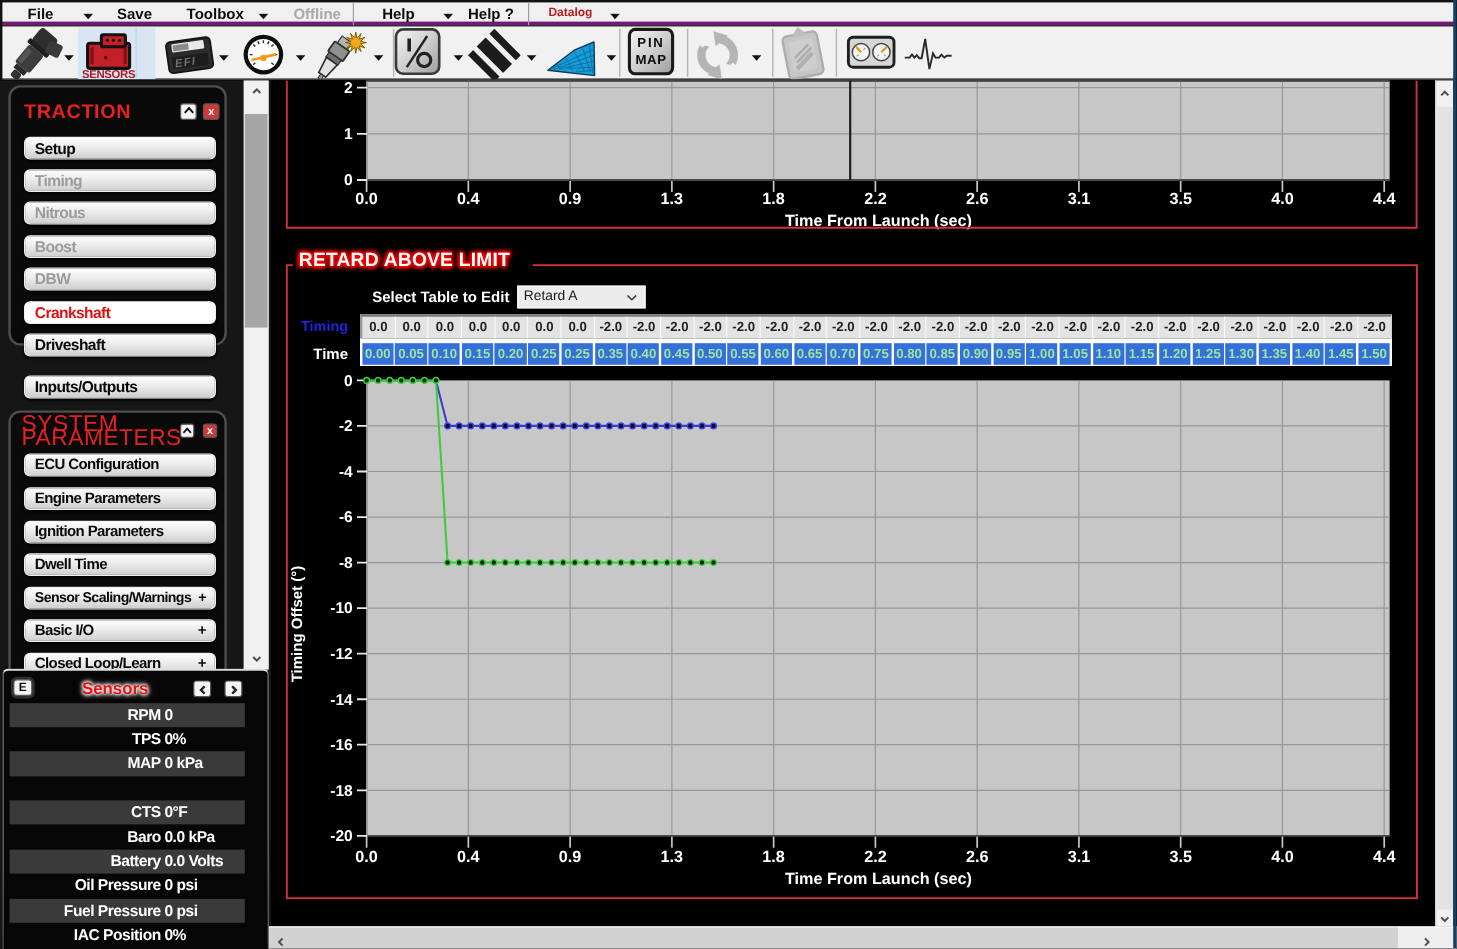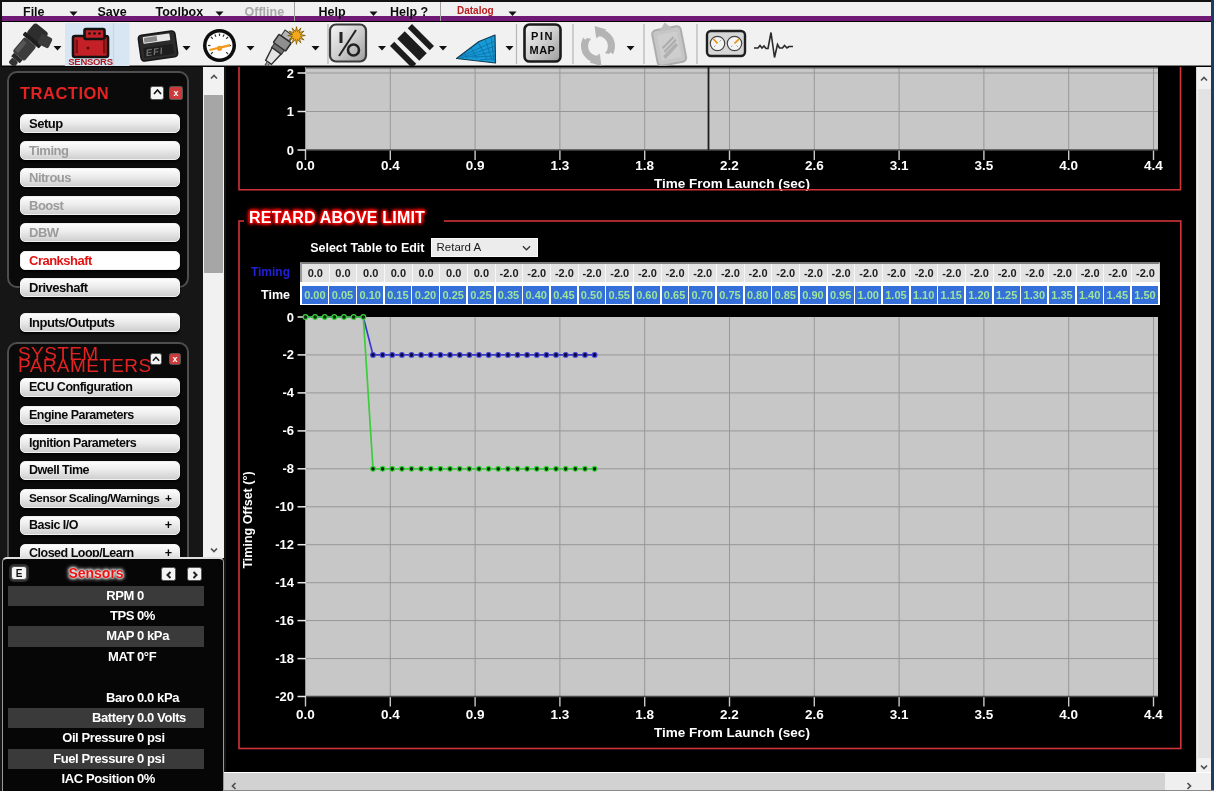--- a/index.html
+++ b/index.html
@@ -1,19 +1,19 @@
 <!DOCTYPE html>
 <html><head><meta charset="utf-8">
 <style>
 * { margin:0; padding:0; box-sizing:border-box; }
 html,body { width:1214px; height:791px; overflow:hidden; background:#000;
   font-family:"Liberation Sans", sans-serif; }
 #win { position:relative; width:1214px; height:791px; }
 #menubar { position:absolute; left:0; top:2px; width:1212px; height:19px; background:#f0f0f0;
-  border-bottom:5px solid #701a75; }
+  border-bottom:3px solid #701a75; }
 #toolbar { position:absolute; left:0; top:22px; width:1212px; height:44px; background:#f1f1f1;
   border-bottom:1.5px solid #7d7d7d; }
 #sidebar { position:absolute; left:0; top:67px; width:226px; height:724px; background:#161616; }
 #main { position:absolute; left:226px; top:67px; width:970px; height:705px; background:#000; }
 .panel { position:absolute; background:#0a0a0a; border:2px solid #4e4e4e; border-radius:10px; z-index:2; }
 .sbtn { position:absolute; left:11px; width:160px; height:19px; border-radius:5px;
   background:linear-gradient(180deg,#fdfdfd 0%,#ececec 45%,#cfcfcf 100%);
   border:1px solid #f0f0f0; box-shadow:0 1.5px 2px rgba(0,0,0,0.8);
   font-size:13px; font-weight:bold; color:#090909; line-height:17.5px; padding-left:8px; white-space:nowrap; letter-spacing:-0.5px; }
 .sbtn.dis { color:#9b9b9b; }
@@ -498,21 +498,21 @@
         </svg>
       </div>
 <div class="pbtn" style="left:184px;top:8px;width:15px;height:14px">
         <svg width="10" height="10" viewBox="0 0 10 10">
           <path d="M3.5,2 L6.5,5 L3.5,8" fill="none" stroke="#222" stroke-width="2.0"></path>
         </svg>
       </div>
 <div style="position:absolute;left:5px;top:26.5px;width:196px;height:20.4px;background:#3a3a3a;font-size:13px;color:#fff;line-height:20.4px;white-space:nowrap"><span style="display:inline-block;width:126px;text-align:right;font-weight:bold;letter-spacing:-0.4px">RPM</span><span style="margin-left:3px;font-weight:bold;letter-spacing:-0.4px">0</span></div>
 <div style="position:absolute;left:5px;top:46.9px;width:196px;height:20.4px;font-size:13px;color:#fff;line-height:20.4px;white-space:nowrap"><span style="display:inline-block;width:126px;text-align:right;font-weight:bold;letter-spacing:-0.4px">TPS</span><span style="margin-left:3px;font-weight:bold;letter-spacing:-0.4px">0%</span></div>
 <div style="position:absolute;left:5px;top:67.3px;width:196px;height:20.4px;background:#3a3a3a;font-size:13px;color:#fff;line-height:20.4px;white-space:nowrap"><span style="display:inline-block;width:126px;text-align:right;font-weight:bold;letter-spacing:-0.4px">MAP</span><span style="margin-left:3px;font-weight:bold;letter-spacing:-0.4px">0 kPa</span></div>
-<div style="position:absolute;left:5px;top:87.7px;width:196px;height:20.4px;font-size:13px;color:#fff;line-height:20.4px;white-space:nowrap"><span style="display:inline-block;width:126px;text-align:right;font-weight:bold;letter-spacing:-0.4px">MAT</span><span style="margin-left:3px;font-weight:bold;letter-spacing:-0.4px">0°F</span></div>
+<div style="position:absolute;left:5px;top:108.1px;width:196px;height:20.4px;background:#3a3a3a;font-size:13px;color:#fff;line-height:20.4px;white-space:nowrap"><span style="display:inline-block;width:126px;text-align:right;font-weight:bold;letter-spacing:-0.4px">CTS</span><span style="margin-left:3px;font-weight:bold;letter-spacing:-0.4px">0°F</span></div>
 <div style="position:absolute;left:5px;top:128.5px;width:196px;height:20.4px;font-size:13px;color:#fff;line-height:20.4px;white-space:nowrap"><span style="display:inline-block;width:126px;text-align:right;font-weight:bold;letter-spacing:-0.4px">Baro</span><span style="margin-left:3px;font-weight:bold;letter-spacing:-0.4px">0.0 kPa</span></div>
 <div style="position:absolute;left:5px;top:148.9px;width:196px;height:20.4px;background:#3a3a3a;font-size:13px;color:#fff;line-height:20.4px;white-space:nowrap"><span style="display:inline-block;width:126px;text-align:right;font-weight:bold;letter-spacing:-0.4px">Battery</span><span style="margin-left:3px;font-weight:bold;letter-spacing:-0.4px">0.0 Volts</span></div>
 <div style="position:absolute;left:5px;top:169.3px;width:196px;height:20.4px;font-size:13px;color:#fff;line-height:20.4px;white-space:nowrap"><span style="display:inline-block;width:126px;text-align:right;font-weight:bold;letter-spacing:-0.4px">Oil Pressure</span><span style="margin-left:3px;font-weight:bold;letter-spacing:-0.4px">0 psi</span></div>
 <div style="position:absolute;left:5px;top:189.7px;width:196px;height:20.4px;background:#3a3a3a;font-size:13px;color:#fff;line-height:20.4px;white-space:nowrap"><span style="display:inline-block;width:126px;text-align:right;font-weight:bold;letter-spacing:-0.4px">Fuel Pressure</span><span style="margin-left:3px;font-weight:bold;letter-spacing:-0.4px">0 psi</span></div>
 <div style="position:absolute;left:5px;top:210.1px;width:196px;height:20.4px;font-size:13px;color:#fff;line-height:20.4px;white-space:nowrap"><span style="display:inline-block;width:126px;text-align:right;font-weight:bold;letter-spacing:-0.4px">IAC Position</span><span style="margin-left:3px;font-weight:bold;letter-spacing:-0.4px">0%</span></div>
 </div>
   <div style="position:absolute;left:203px;top:67px;width:21px;height:491px;background:#f1f1f1;z-index:5">
 <div style="position:absolute;left:0;top:1px;width:21px;height:16px;text-align:center"><svg width="10" height="10" viewBox="0 0 10 10">
           <path d="M2,6.5 L5,3.5 L8,6.5" fill="none" stroke="#505050" stroke-width="1.7"></path>
         </svg></div>

